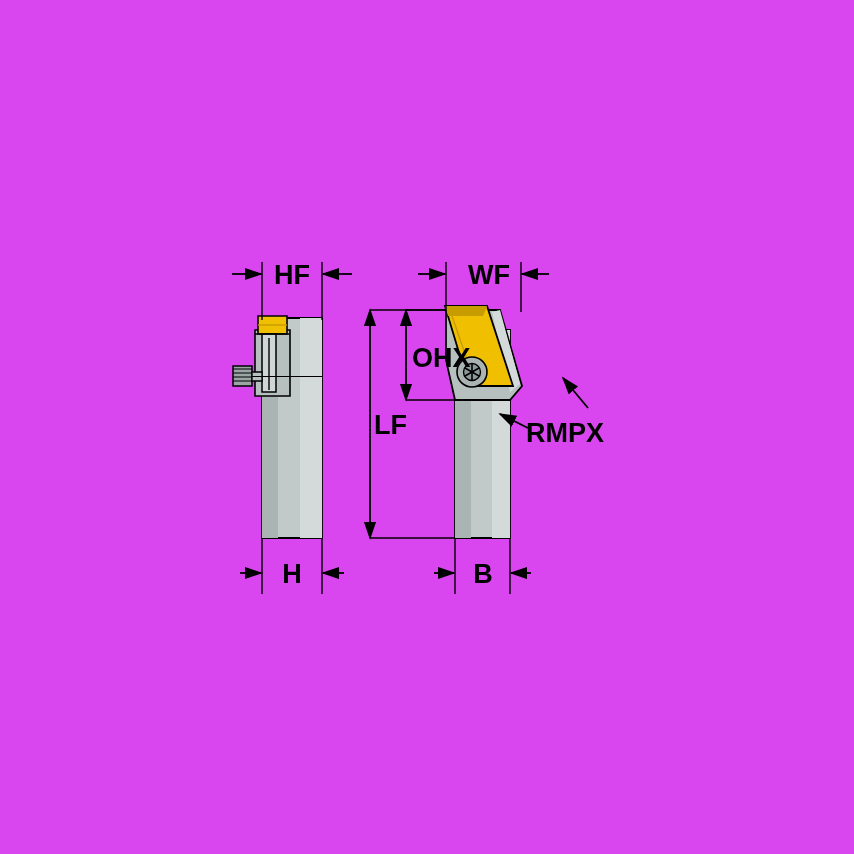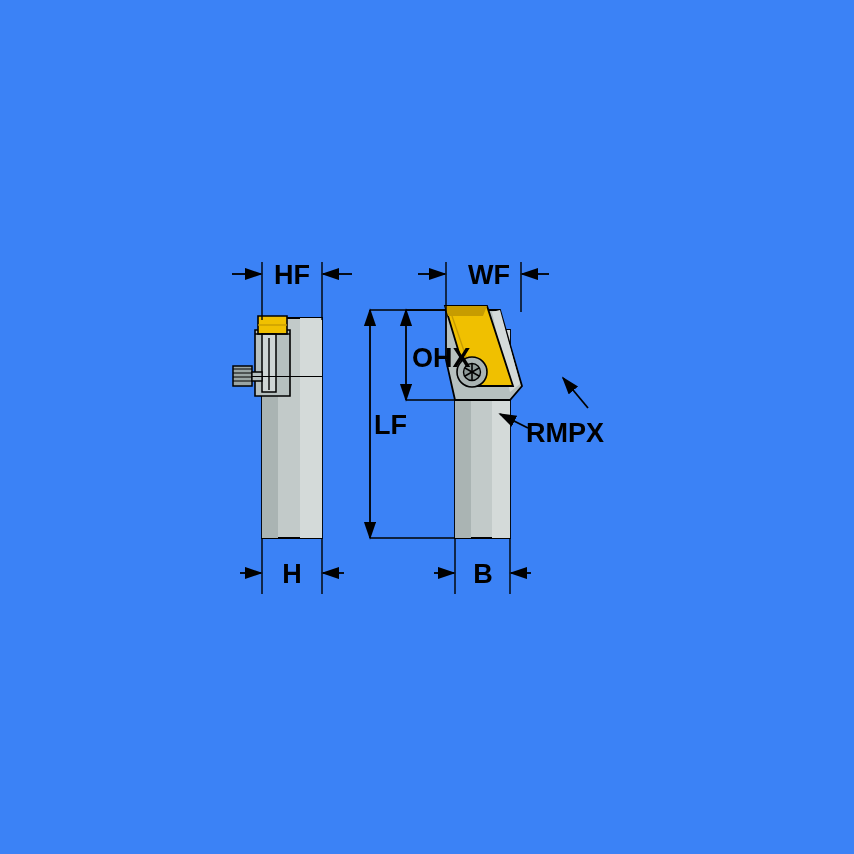--- a/index.html
+++ b/index.html
@@ -10,21 +10,21 @@
   body {
     width: 854px;
     height: 854px;
     font-family: "Liberation Sans", sans-serif;
     overflow: hidden;
   }
   #stage {
     position: relative;
     width: 854px;
     height: 854px;
-    background: #3b82f6;
+    background: #d946ef;
   }
   svg.diagram {
     display: block;
     width: 854px;
     height: 854px;
   }
   .dim-label {
     font-family: "Liberation Sans", sans-serif;
     font-weight: bold;
     font-size: 27px;

